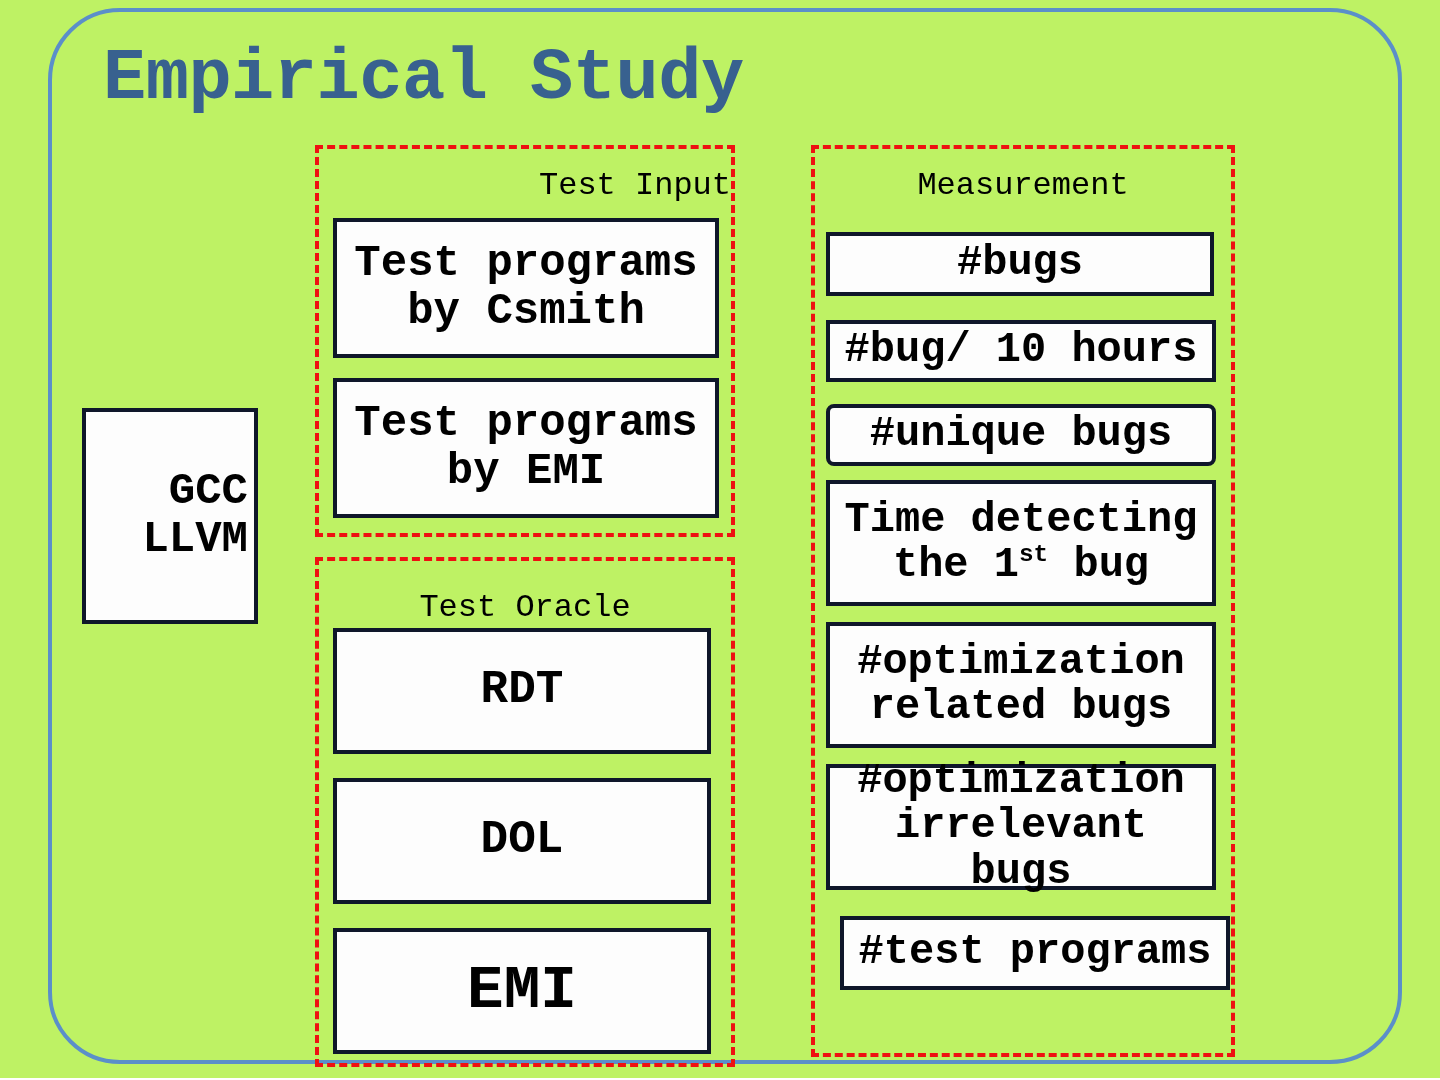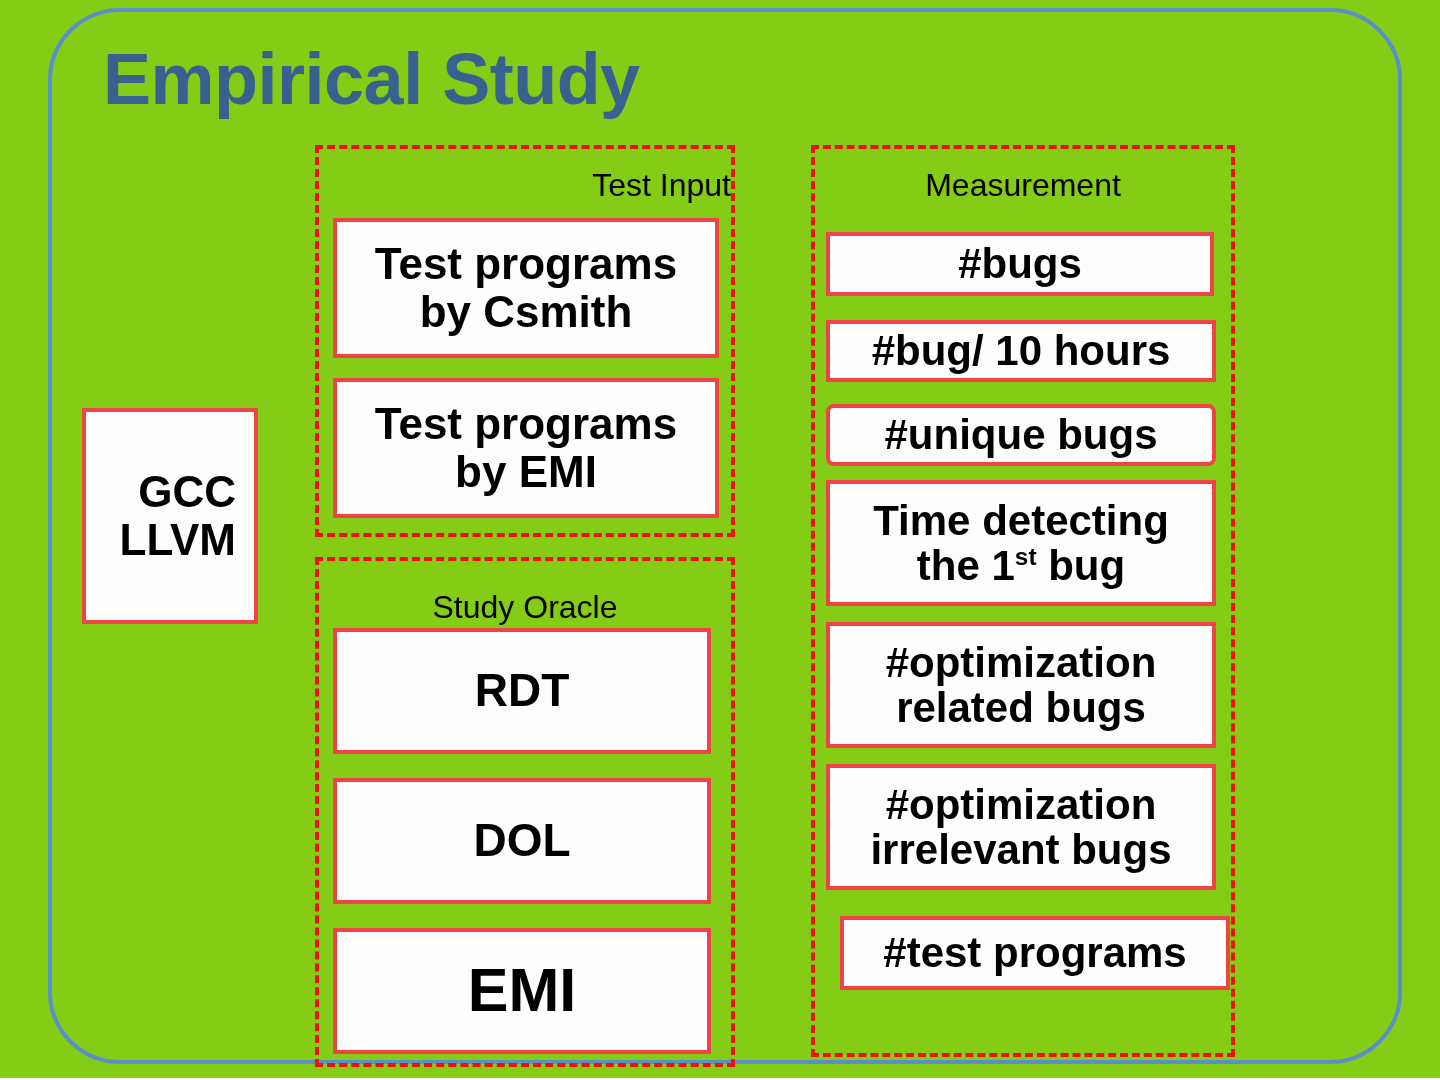--- a/index.html
+++ b/index.html
@@ -11,21 +11,22 @@
     width: 1440px;
     height: 1080px;
     font-family: "Liberation Sans", sans-serif;
     overflow: hidden;
   }
 
   #slide {
     position: relative;
     width: 1440px;
     height: 1078px;
-    background: #84cc16;
+    background: #bef264;
+    font-family: Liberation Mono, monospace;
   }
 
   
   .outer-frame {
     position: absolute;
     left: 48px;
     top: 8px;
     width: 1354px;
     height: 1056px;
     border: 4px solid #5B8FC9;
@@ -62,30 +63,30 @@
     font-size: 32px;
     color: #000000;
     font-weight: normal;
     white-space: nowrap;
   }
 
   
   .box {
     position: absolute;
     box-sizing: border-box;
-    border: 4px solid #ef4444;
+    border: 4px solid #0f172a;
     background: #FDFDFD;
     display: flex;
     align-items: center;
     justify-content: center;
     text-align: center;
     color: #000000;
     font-weight: bold;
     line-height: 1.08;
-    padding: 0 18px;
+    padding: 0 6px;
   }
   .box .txt { display: block; width: 100%; }
 
   .box-big { font-size: 44px; }
   .box-med { font-size: 42px; }
 
   sup.ord {
     font-size: 0.58em;
     vertical-align: super;
     line-height: 0;
@@ -137,21 +138,21 @@
 
   <div class="box box-big" id="box-csmith">
     <span class="txt"><span>Test programs</span><br><span>by Csmith</span></span>
   </div>
 
   <div class="box box-big" id="box-emi-input">
     <span class="txt"><span>Test programs</span><br><span>by EMI</span></span>
   </div>
 
   <div class="dashed-group" id="group-test-oracle">
-    <div class="group-label" id="label-test-oracle">Study Oracle</div>
+    <div class="group-label" id="label-test-oracle">Test Oracle</div>
   </div>
 
   <div class="box" id="box-dol">
     <span class="txt">DOL</span>
   </div>
   <div class="box" id="box-rdt">
     <span class="txt">RDT</span>
   </div>
   <div class="box" id="box-emi-oracle">
     <span class="txt">EMI</span>

